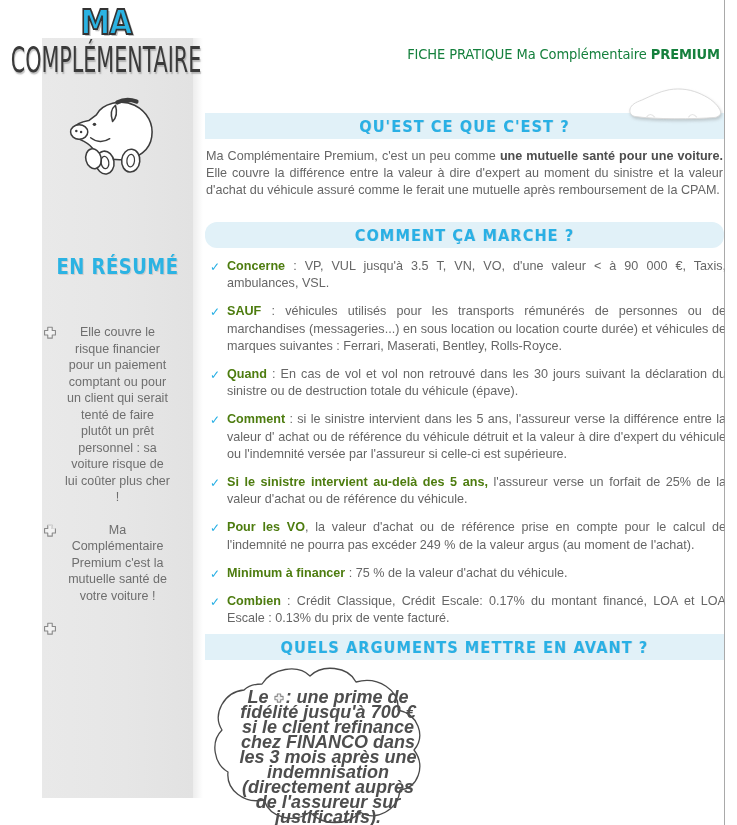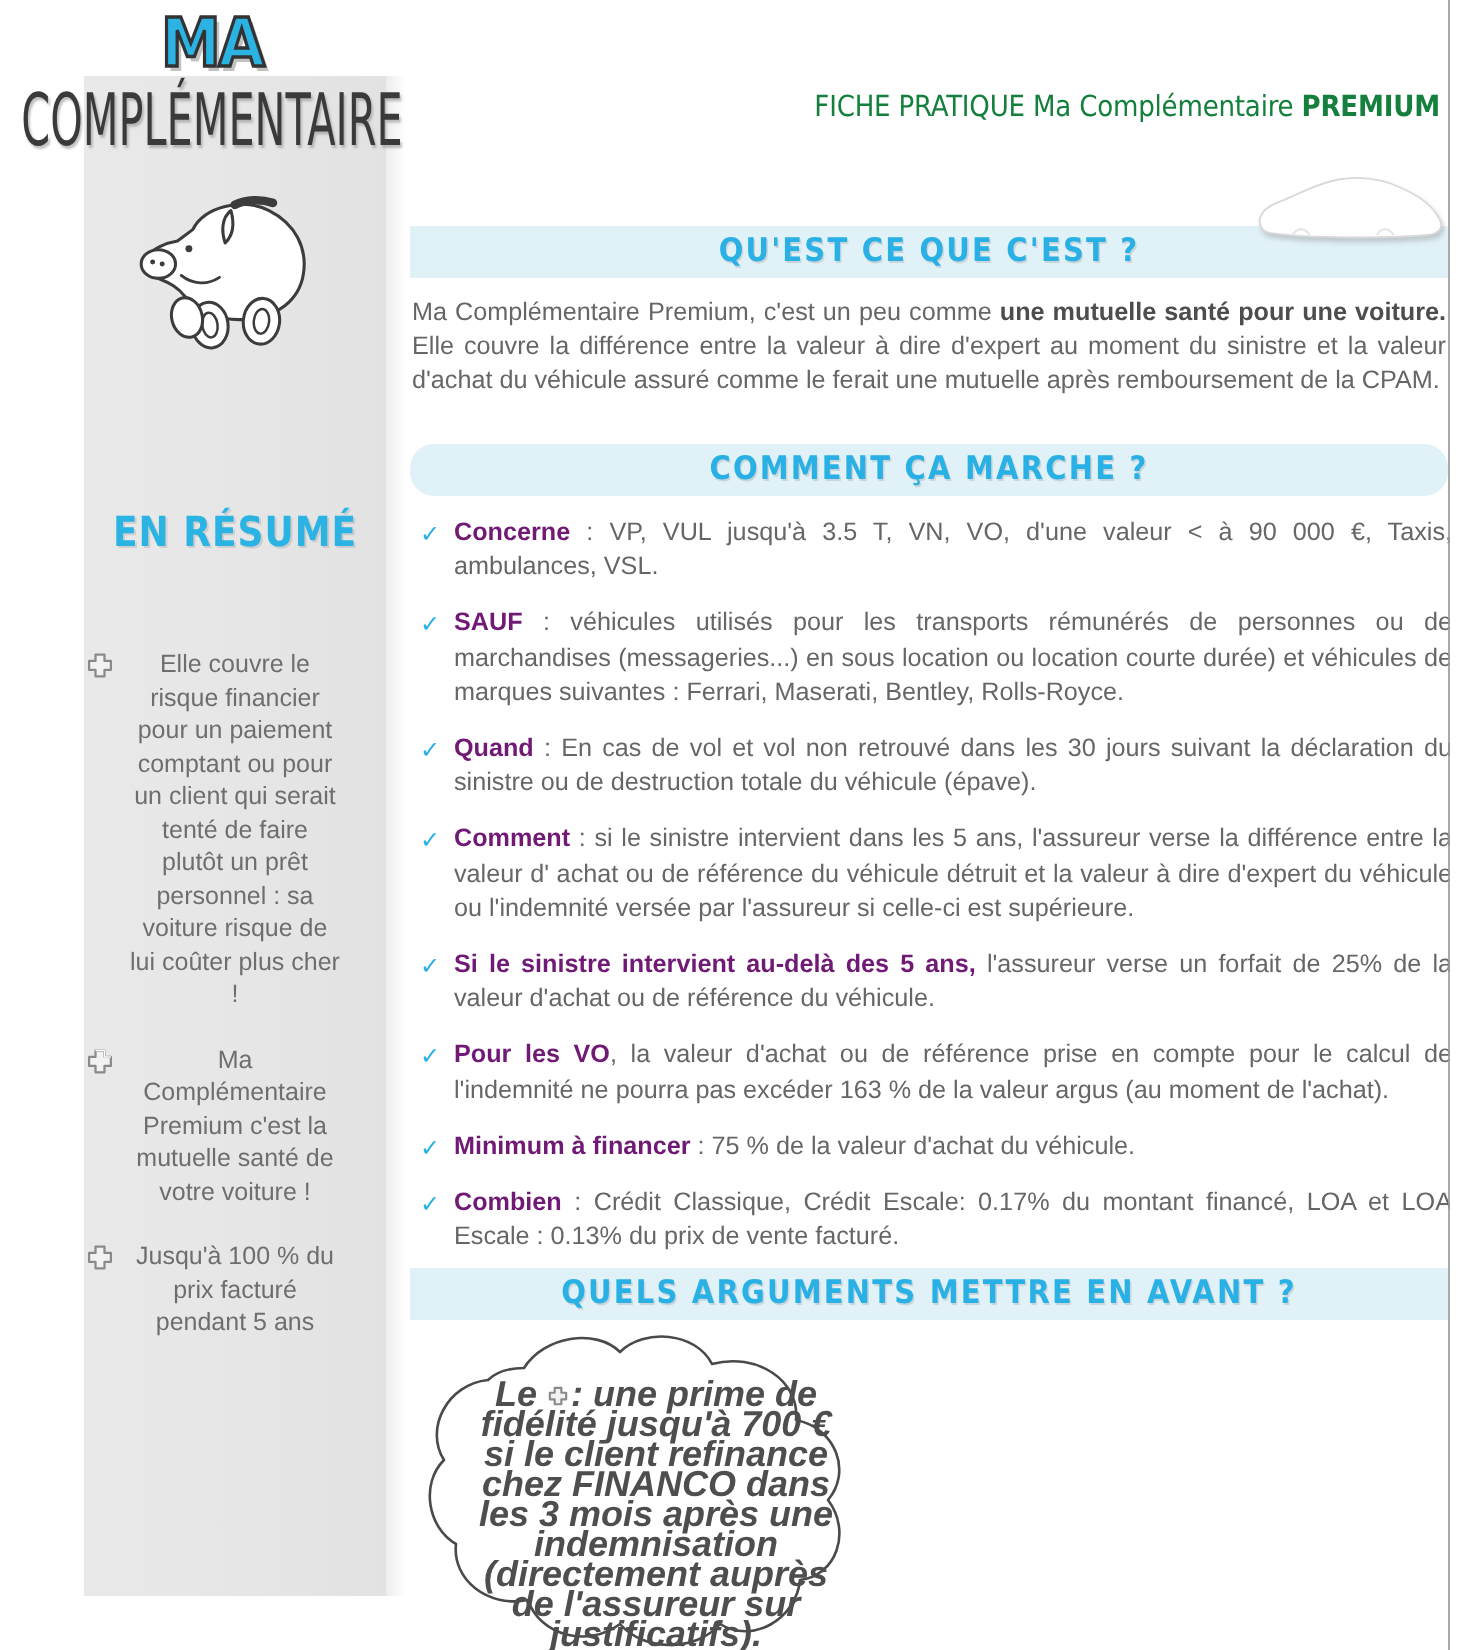--- a/index.html
+++ b/index.html
@@ -232,21 +232,21 @@
   }
   .bullet .check {
     position: absolute;
     left: 0;
     top: 1px;
     color: #29b0e5;
     font-size: 12px;
     line-height: 17px;
   }
   .bullet .lbl {
-    color: #701a75;
+    color: #4d7c0f;
     font-weight: bold;
   }
 
   
   .cloud {
     position: absolute;
     z-index: 2;
   }
   .cloud .ctext {
     position: absolute;
@@ -296,21 +296,20 @@
         </span>
         <span class="sb-text">Ma Complémentaire Premium c'est la mutuelle santé de votre voiture !</span>
       </div>
 
       <div class="sb-item">
         <span class="sb-plus">
           <svg viewBox="0 0 20 20" width="16" height="16">
             <path d="M7.2 1.6 h5.6 v4.0 h4.0 v5.6 h-4.0 v4.0 h-5.6 v-4.0 h-4.0 v-5.6 h4.0 z" fill="#f2f2f2" stroke="#8a8a8a" stroke-width="1.4" stroke-linejoin="round"></path>
           </svg>
         </span>
-        <span class="sb-text">Jusqu'à 100 % du prix facturé pendant 5 ans</span>
       </div>
 
     </div>
   </div>
 
   <div id="logo-block">
     <div class="logo-ma">MA</div>
     <div class="logo-comp">COMPLÉMENTAIRE</div>
   </div>
 
@@ -383,21 +382,21 @@
 
       <div class="bullet">
         <span class="check">✓</span><span class="lbl">Comment</span><span> : </span><span>si le sinistre intervient dans les 5 ans, l'assureur verse la différence entre la valeur d' achat ou de référence du véhicule détruit et la valeur à dire d'expert du véhicule ou l'indemnité versée par l'assureur si celle-ci est supérieure.</span>
       </div>
 
       <div class="bullet">
         <span class="check">✓</span><span class="lbl">Si le sinistre intervient au-delà des 5 ans,</span><span> </span><span>l'assureur verse un forfait de 25% de la valeur d'achat ou de référence du véhicule.</span>
       </div>
 
       <div class="bullet">
-        <span class="check">✓</span><span class="lbl">Pour les VO</span><span>, </span><span>la valeur d'achat ou de référence prise en compte pour le calcul de l'indemnité ne pourra pas excéder 163 % de la valeur argus (au moment de l'achat).</span>
+        <span class="check">✓</span><span class="lbl">Pour les VO</span><span>, </span><span>la valeur d'achat ou de référence prise en compte pour le calcul de l'indemnité ne pourra pas excéder 249 % de la valeur argus (au moment de l'achat).</span>
       </div>
 
       <div class="bullet">
         <span class="check">✓</span><span class="lbl">Minimum à financer</span><span> : </span><span>75 % de la valeur d'achat du véhicule.</span>
       </div>
 
       <div class="bullet">
         <span class="check">✓</span><span class="lbl">Combien</span><span> : </span><span>Crédit Classique, Crédit Escale: 0.17% du montant financé, LOA et LOA Escale : 0.13% du prix de vente facturé.</span>
       </div>
 

